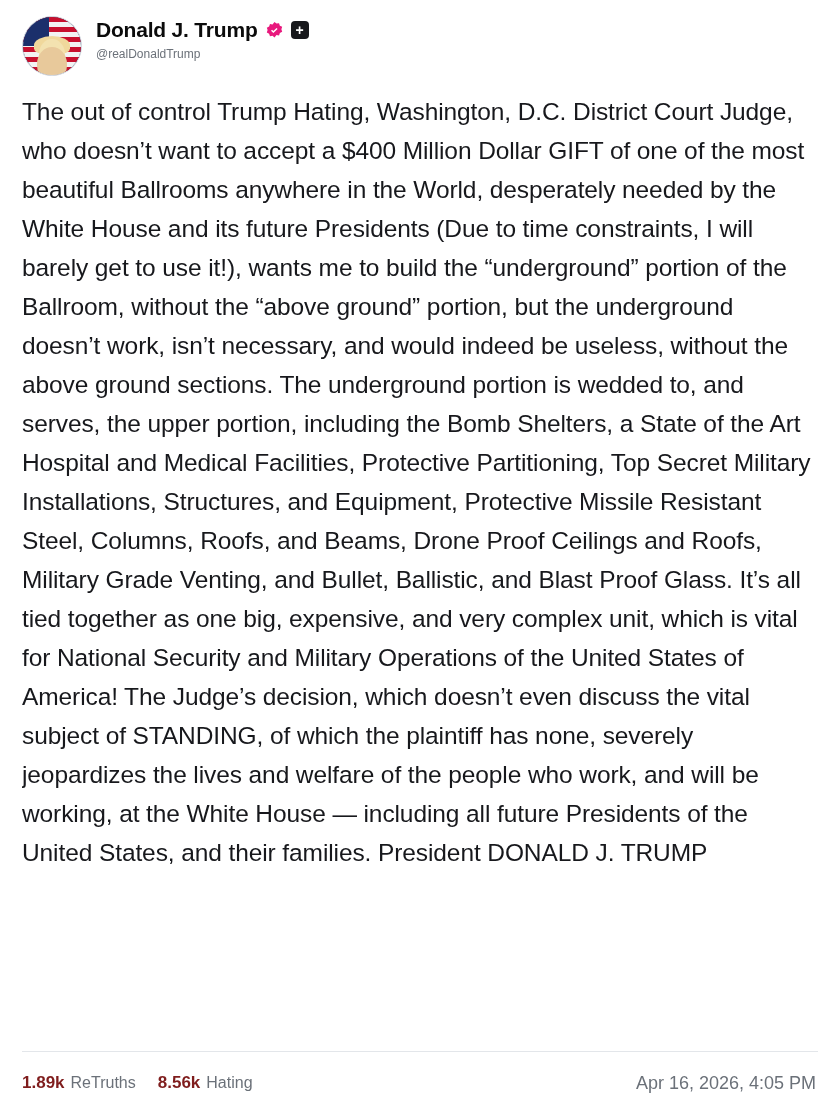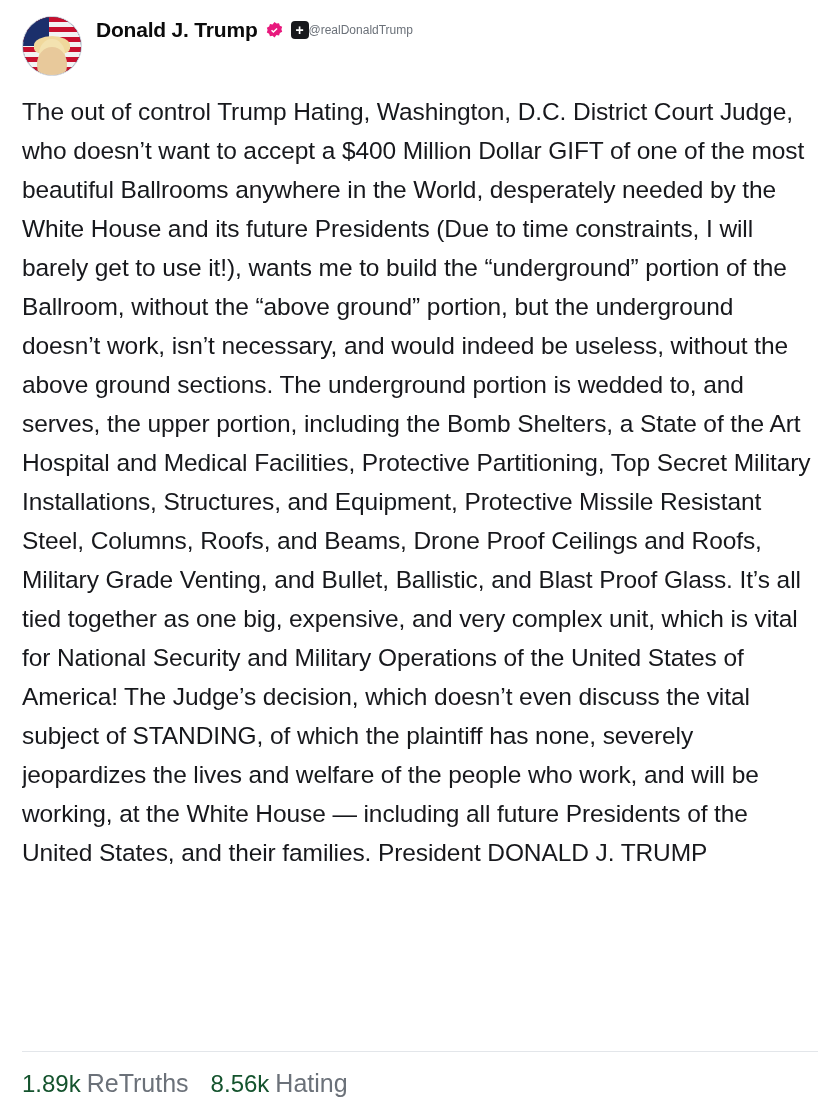--- a/index.html
+++ b/index.html
@@ -72,21 +72,21 @@
     left: 50%;
     top: 33%;
     transform: translateX(-50%);
     width: 36px;
     height: 18px;
     border-radius: 50% 50% 30% 30%;
     background: #f0d89c;
   }
   .names {
     display: flex;
-    flex-direction: row;
+    flex-direction: column;
     justify-content: center;
     padding-top: 2px;
   }
   .name-row {
     display: flex;
     align-items: center;
     gap: 7px;
   }
   .display-name {
     font-size: 21px;
@@ -142,27 +142,27 @@
     display: flex;
     align-items: baseline;
     gap: 22px;
   }
   .stat {
     display: inline-flex;
     align-items: baseline;
     gap: 6px;
   }
   .stat-count {
-    font-weight: normal;
-    color: #14532d;
-    font-size: 24px;
+    font-weight: bold;
+    color: #7f1d1d;
+    font-size: 17px;
   }
   .stat-label {
     color: #6b7179;
-    font-size: 25px;
+    font-size: 16px;
   }
   .timestamp {
     color: #6b7179;
     font-size: 18px;
     padding-right: 2px;
   }
 </style>
 </head>
 <body>
 
@@ -199,15 +199,16 @@
     <div class="stats">
       <span class="stat">
         <span class="stat-count">1.89k</span>
         <span class="stat-label">ReTruths</span>
       </span>
       <span class="stat">
         <span class="stat-count">8.56k</span>
         <span class="stat-label">Hating</span>
       </span>
     </div>
+    <div class="timestamp">Apr 16, 2026, 4:05 PM</div>
   </div>
 
 </div>
 
 </body></html>

